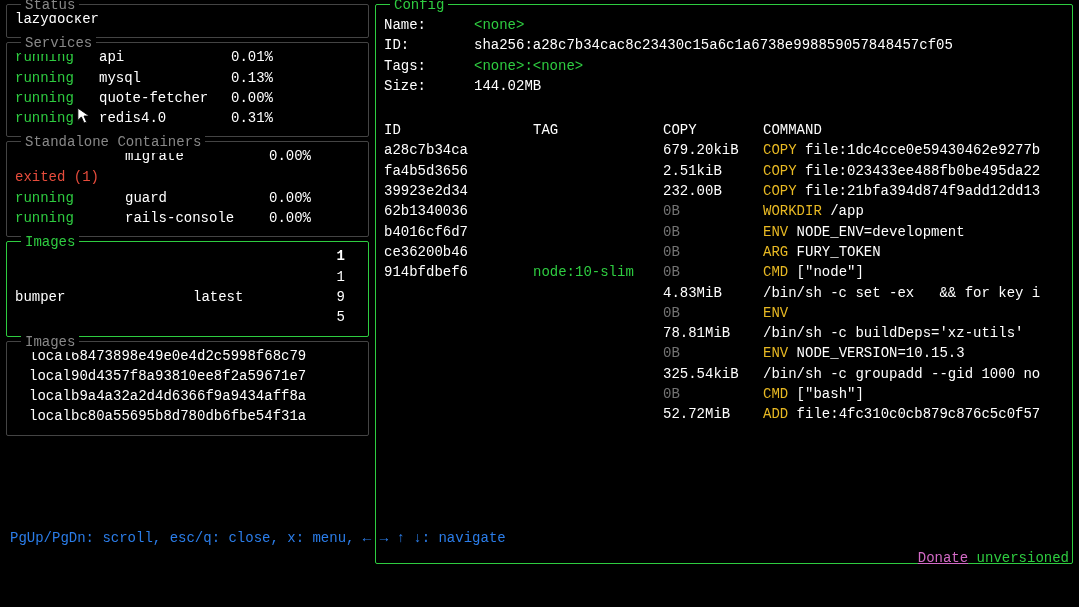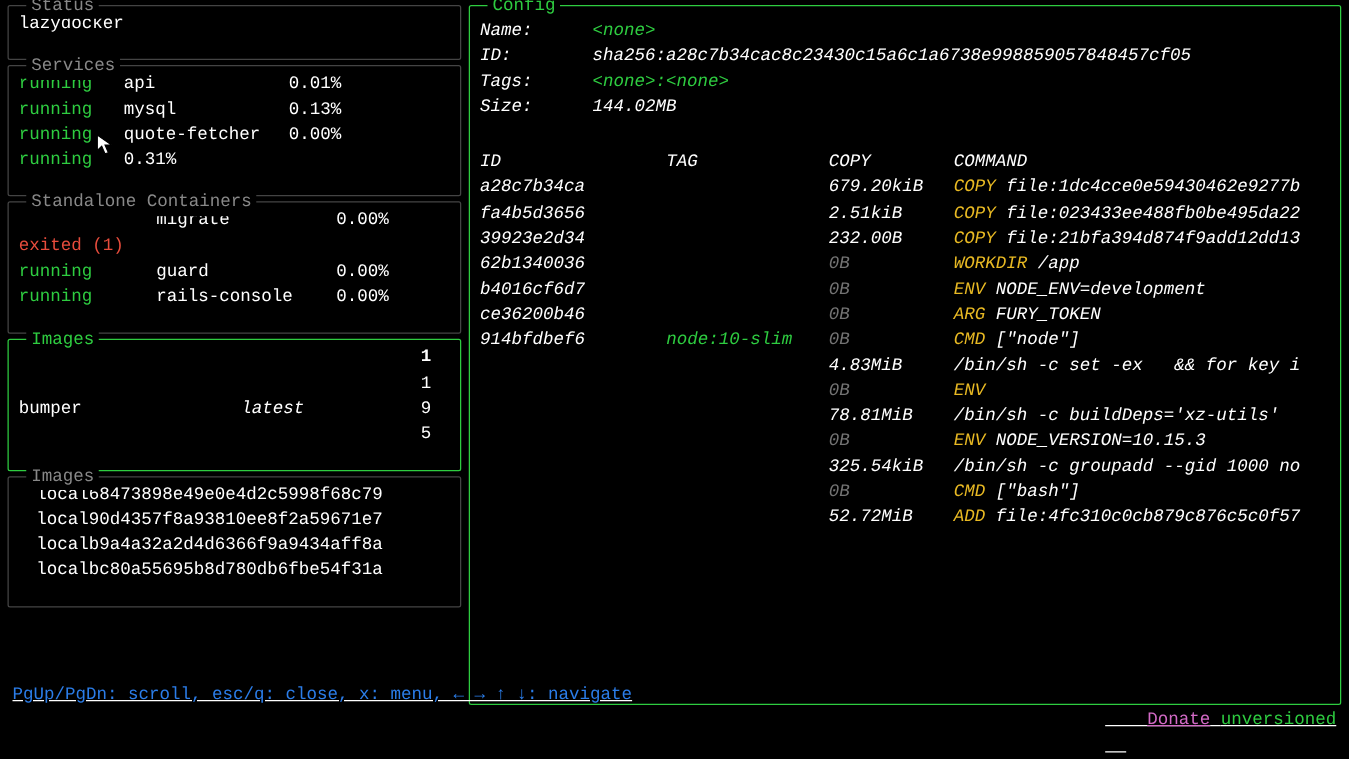--- a/index.html
+++ b/index.html
@@ -26,21 +26,21 @@
     gap: 4px;
   }
   .right-col {
     flex: 1;
     display: flex;
     flex-direction: column;
   }
   .panel {
     border: 1px solid #444;
     border-radius: 2px;
-    padding: 4px 8px 18px 8px;
+    padding: 4px 8px 8px 8px;
     position: relative;
   }
   .panel.selected { border-color: #2ecc40; }
   .panel .title {
     position: absolute;
     top: -10px;
     left: 14px;
     background: #000;
     padding: 0 4px;
     color: #888;
@@ -49,27 +49,26 @@
   .row { display: flex; white-space: pre; }
   .c-green  { color: #2ecc40; }
   .c-red    { color: #e74c3c; margin-top: 21px; }
   .c-yellow { color: #e8b923; }
   .c-blue   { color: #2b7de9; }
   .c-magenta{ color: #d36ac6; }
   .c-grey   { color: #737373; }
   .bold     { font-weight: bold; }
   .footer {
     position: absolute;
-    bottom: 0;
+    bottom: 18px;
     left: 10px;
     right: 10px;
     display: flex;
     justify-content: space-between;
     white-space: pre;
-    text-decoration: underline;
   }
   .cursor {
     position: absolute;
     width: 14px;
     height: 18px;
     left: 77px;
     top: 107px;
     pointer-events: none;
     color: #fff;
   }
@@ -79,47 +78,47 @@
   .col-size { display:inline-block; width: 100px; }
 
   .svc-status { display:inline-block; width: 84px; }
   .svc-name   { display:inline-block; width: 132px; }
   .svc-cpu    { display:inline-block; }
 
   .ctr-status { display:inline-block; width: 110px; }
   .ctr-name   { display:inline-block; width: 144px; }
 
   .img-repo { display:inline-block; width: 178px; }
-  .img-tag  { display:inline-block; width: 138px; font-style: italic; }
+  .img-tag  { display:inline-block; width: 138px; }
   .img-ct   { display:inline-block; width: 14px; text-align: right; }
 
   .vol-drv { display:inline-block; width: 56px; text-align: right; }
 
-  .right-body { padding-top: 6px; font-style: italic; }
+  .right-body { padding-top: 6px; }
   .layers { margin-top: 24px; }
   .underline { text-decoration: underline; }
 </style>
 </head>
 <body>
 
 <div class="layout">
   <div class="left-col">
 
     <div class="panel">
       <span class="title">Status</span>
       <div class="row"><span>lazydocker</span></div>
     </div>
 
     <div class="panel">
       <span class="title">Services</span>
       <div id="services-list">
           <div class="row"><span class="svc-status c-green">running</span><span class="svc-name">api</span><span class="svc-cpu">0.01%</span></div>
           <div class="row"><span class="svc-status c-green">running</span><span class="svc-name">mysql</span><span class="svc-cpu">0.13%</span></div>
           <div class="row"><span class="svc-status c-green">running</span><span class="svc-name">quote-fetcher</span><span class="svc-cpu">0.00%</span></div>
-          <div class="row"><span class="svc-status c-green">running</span><span class="svc-cpu">0.31%</span></div>
+          <div class="row"><span class="svc-status c-green">running</span><span class="svc-name">redis4.0</span><span class="svc-cpu">0.31%</span></div>
         </div>
     </div>
 
     <div class="panel">
       <span class="title">Standalone Containers</span>
       <div id="containers-list">
           <div class="row"><span class="ctr-status c-red">exited (1)</span><span class="ctr-name">migrate</span><span>0.00%</span></div>
           <div class="row"><span class="ctr-status c-green">running</span><span class="ctr-name">guard</span><span>0.00%</span></div>
           <div class="row"><span class="ctr-status c-green">running</span><span class="ctr-name">rails-console</span><span>0.00%</span></div>
         </div>

